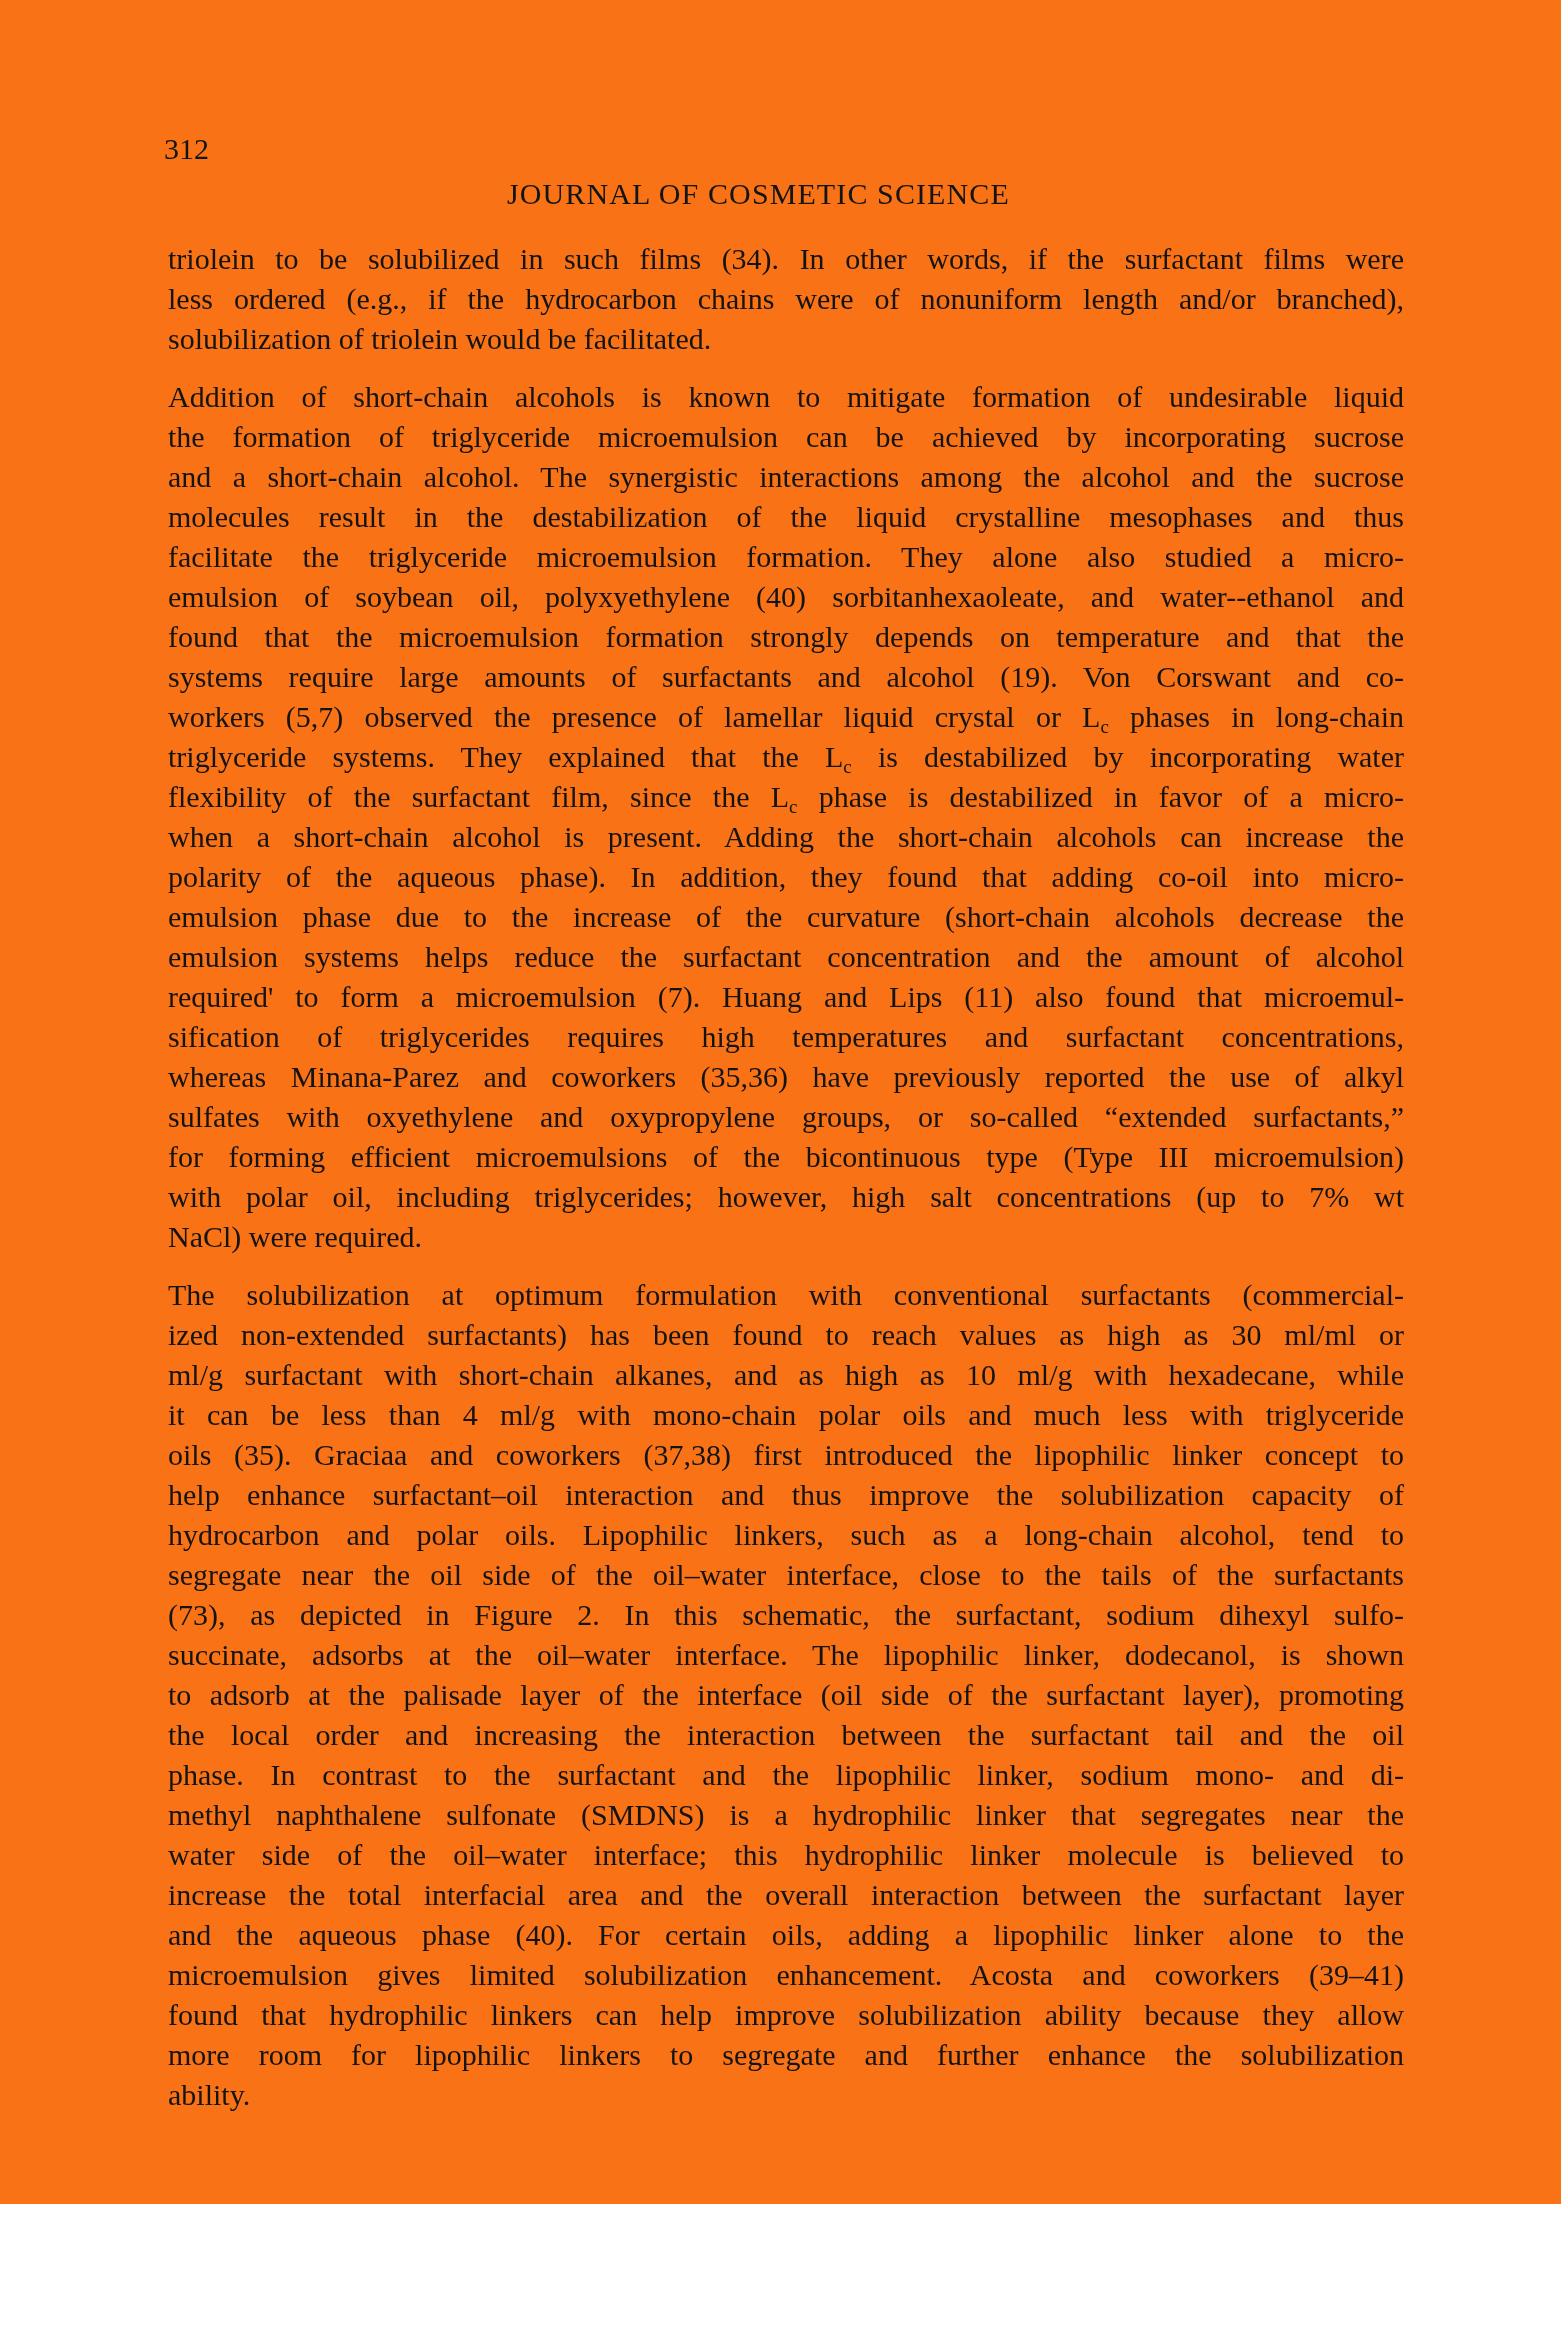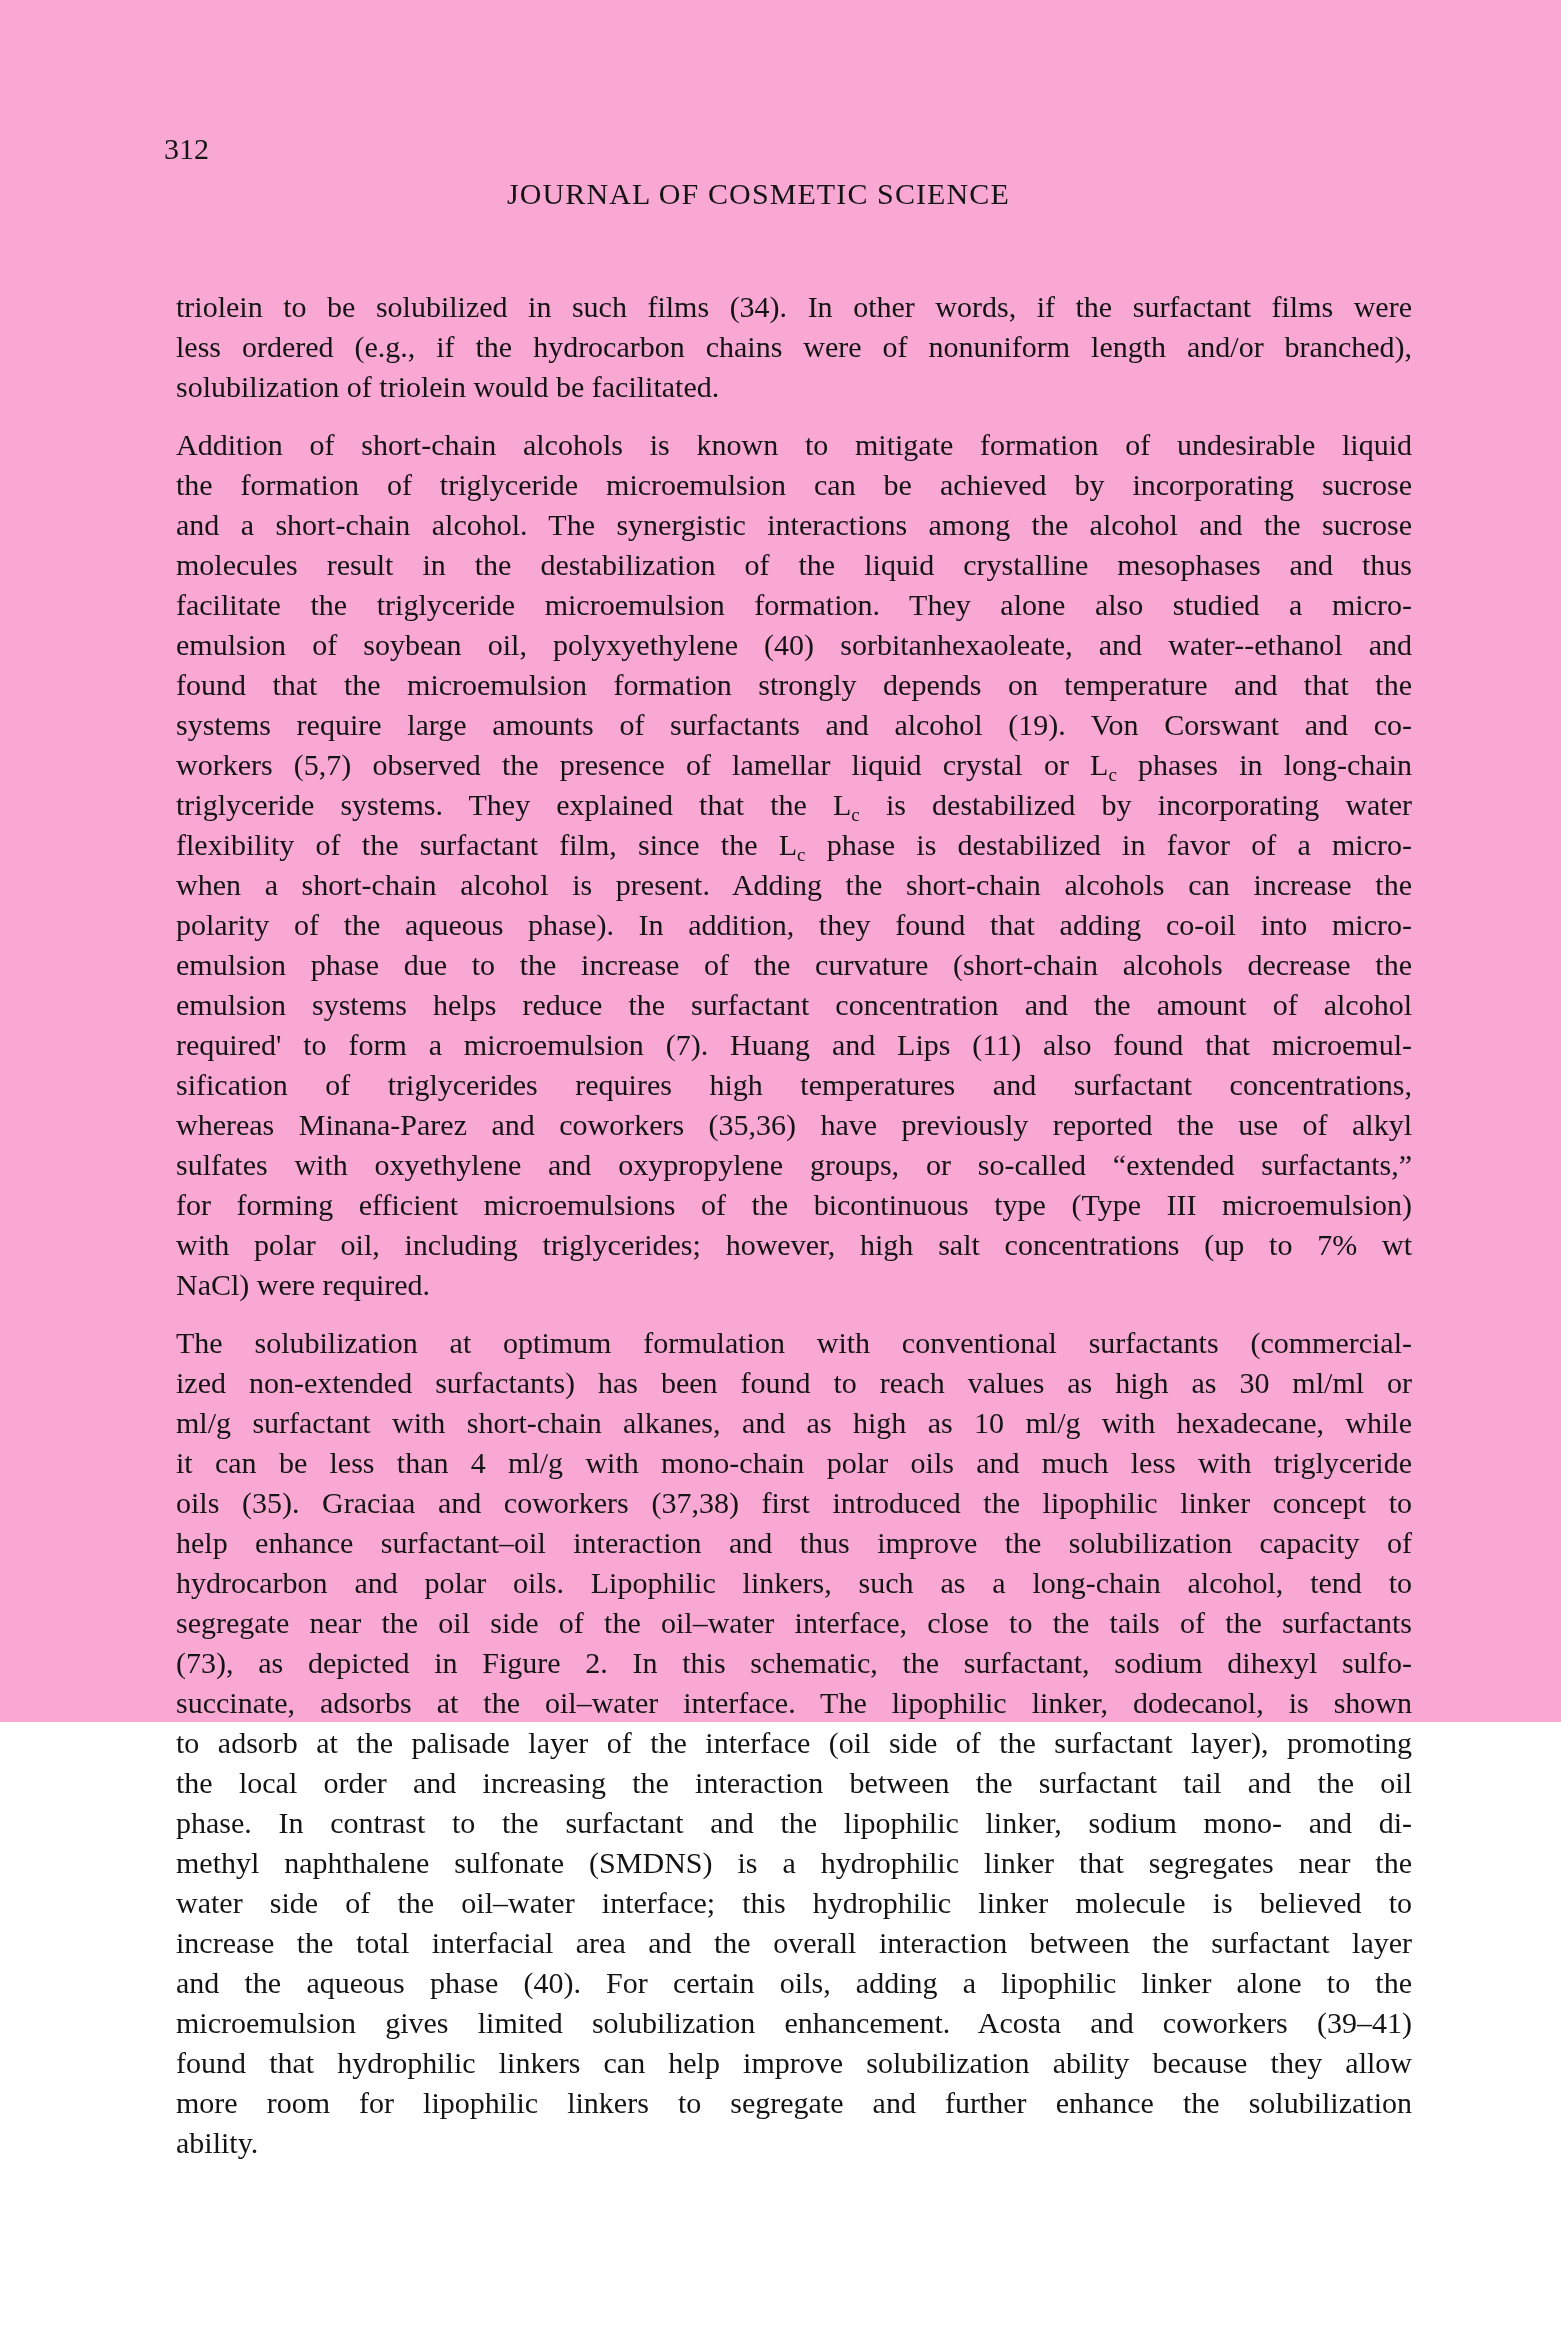--- a/index.html
+++ b/index.html
@@ -1,22 +1,22 @@
 <!DOCTYPE html>
 <html><head>
 <meta charset="utf-8">
 <style>
   html, body { margin: 0; padding: 0; background: #ffffff; }
   body { width: 1562px; height: 2342px; position: relative; overflow: hidden; }
-  .page { position: absolute; left: 0; top: 0; width: 1562px; height: 1722px; background: #f9a8d4; color: #141414;
+  .page { position: absolute; left: 0; top: 0; width: 1562px; height: 2204px; background: #f97316; color: #141414;
           font-family: "Liberation Serif", "DejaVu Serif", serif; }
   .running-head { position: absolute; top: 132px; left: 164px; width: 1236px; height: 38px; font-size: 30px; }
   .page-number { position: absolute; left: 0; top: 0; }
   .journal-title { position: absolute; left: 343px; top: 0; letter-spacing: 1.1px; margin-top: 45px; }
-  .body-text { position: absolute; left: 176px; top: 239px; width: 1236px; font-size: 30px; margin-top: 48px; }
+  .body-text { position: absolute; left: 168px; top: 239px; width: 1236px; font-size: 30px; }
   .para { margin: 0 0 18px 0; }
   .line { display: block; height: 40px; line-height: 40px; white-space: nowrap; text-align: justify; text-align-last: justify; }
   .line.last { text-align-last: left; }
   sub.sub { font-size: 19px; vertical-align: -5.7px; line-height: 0; }
 </style>
 </head>
 <body>
 
 <div class="page">
   <div class="running-head">

